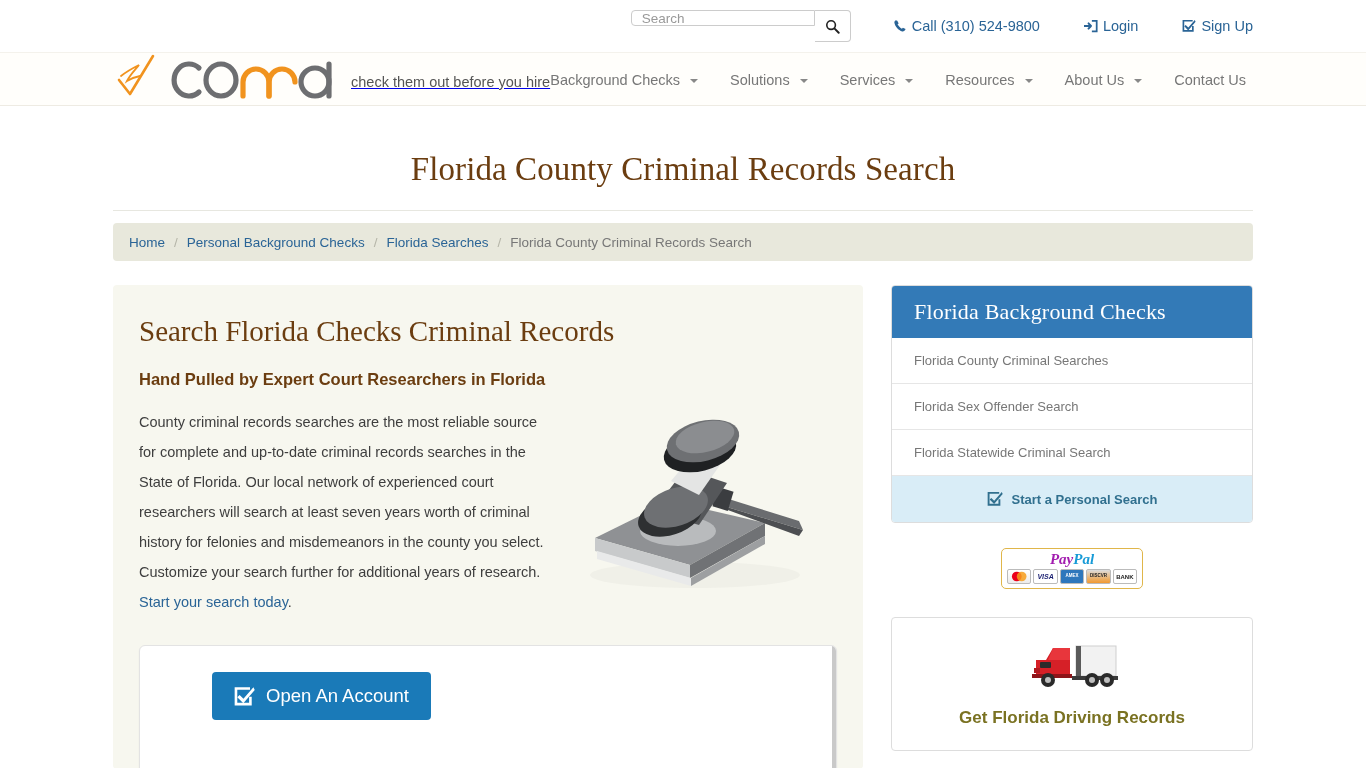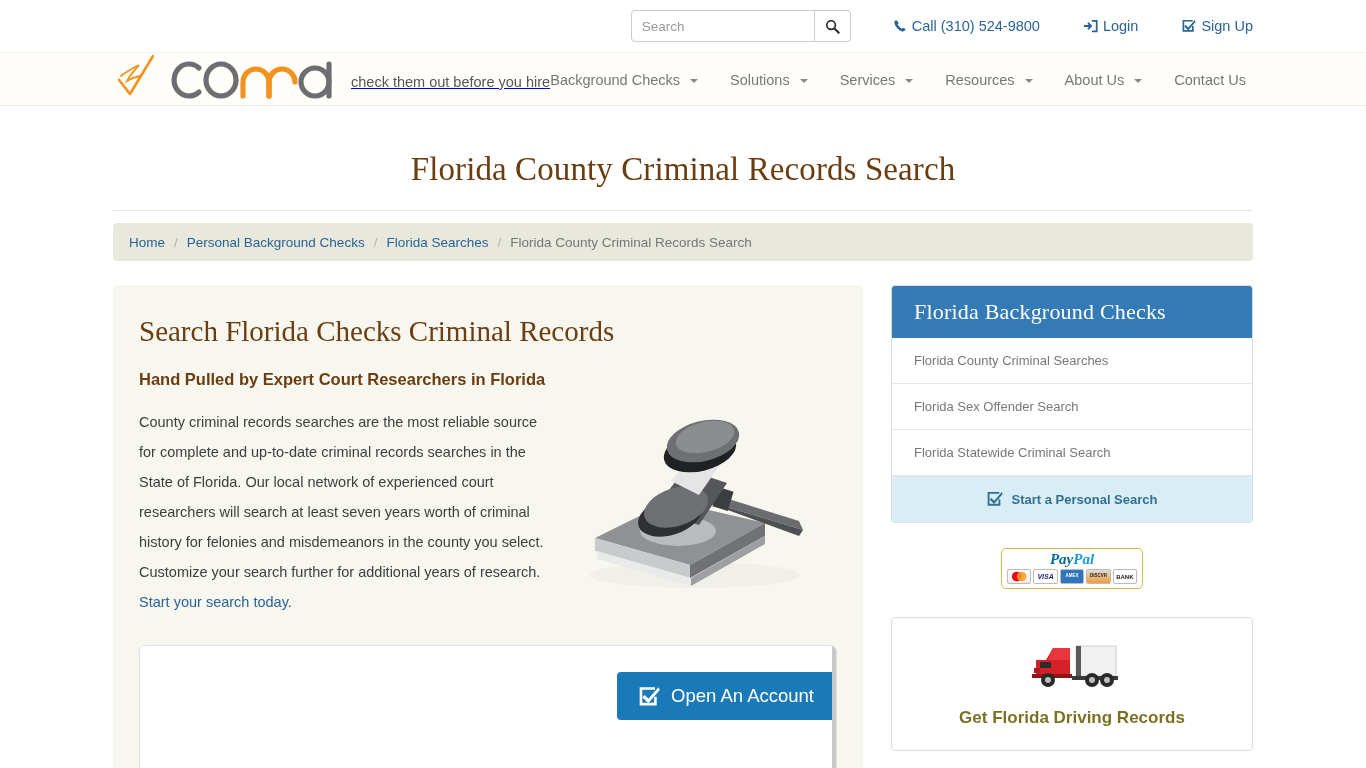--- a/index.html
+++ b/index.html
@@ -23,21 +23,21 @@
     position: absolute;
     right: 113px;
     top: 10px;
     display: flex;
     align-items: center;
     gap: 0;
   }
   .search-group { display: flex; align-items: stretch; }
   .search-input {
     width: 184px;
-    height: 32px;
+    height: 16px;
     border: 1px solid #ccc;
     border-radius: 4px 0 0 4px;
     padding: 0 10px;
     font-size: 13.5px;
     color: #555;
     font-family: "Liberation Sans", sans-serif;
     outline: none;
     background: #fff;
   }
   .search-input::placeholder { color: #999; }
@@ -208,21 +208,20 @@
     background: #ffffff;
     border: 1px solid #e3e3e3;
     border-radius: 6px;
     box-shadow: 0 1px 2px rgba(0,0,0,0.06);
     overflow: hidden;
   }
   .action-card-inner {
     padding: 26px 0 0 72px;
     display: flex;
     gap: 40px;
-    justify-content: flex-end;
   }
   .btn-primary {
     background: #1a7ab8;
     color: #fff;
     border: none;
     border-radius: 4px;
     height: 48px;
     padding: 0 22px;
     font-size: 18.5px;
     font-family: "Liberation Sans", sans-serif;
@@ -291,21 +290,21 @@
     text-align: center;
   }
   .pp-word {
     font-family: "Liberation Serif", serif;
     font-style: italic;
     font-weight: bold;
     font-size: 15px;
     line-height: 15px;
     margin-bottom: 2px;
   }
-  .pp-p1 { color: #0369a1; }
+  .pp-p1 { color: #a21caf; }
   .pp-p2 { color: #179bd7; }
   .pp-cards { display: flex; gap: 2px; justify-content: center; }
   .pp-card {
     width: 25px; height: 15px;
     border: 1px solid #bbb;
     border-radius: 2px;
     font-size: 5.5px;
     font-weight: bold;
     color: #222;
     display: flex;

